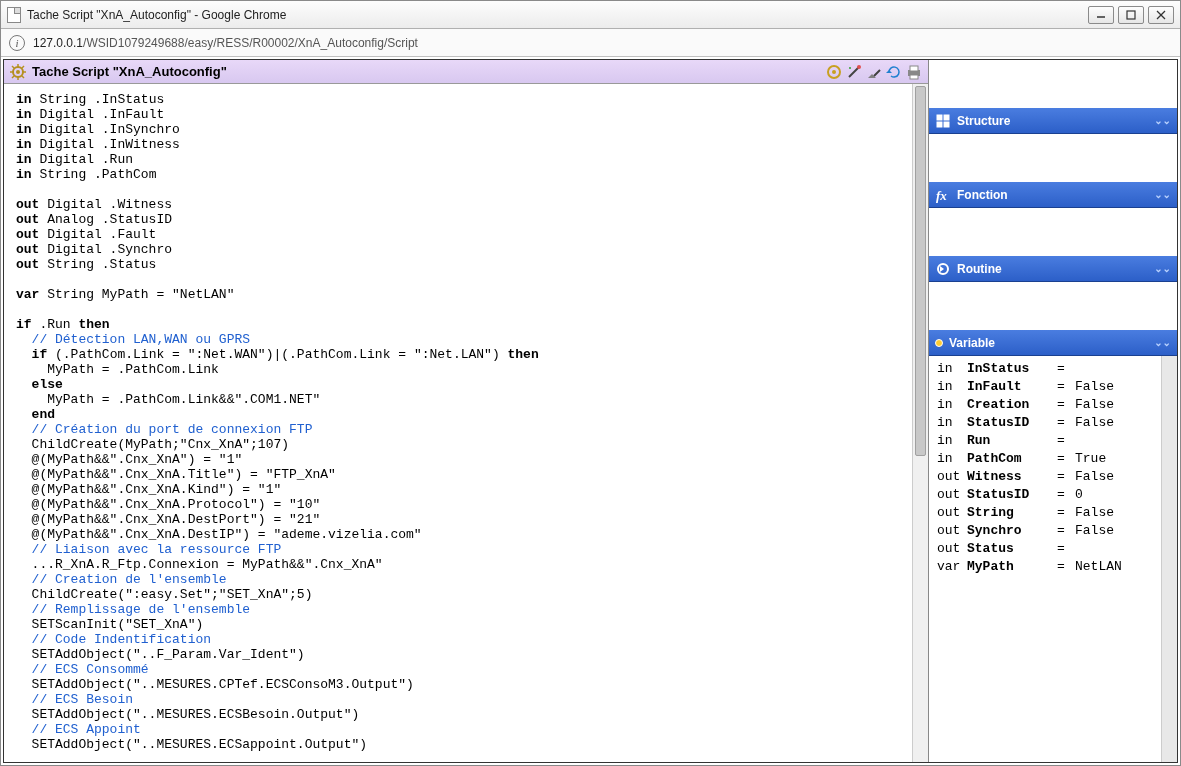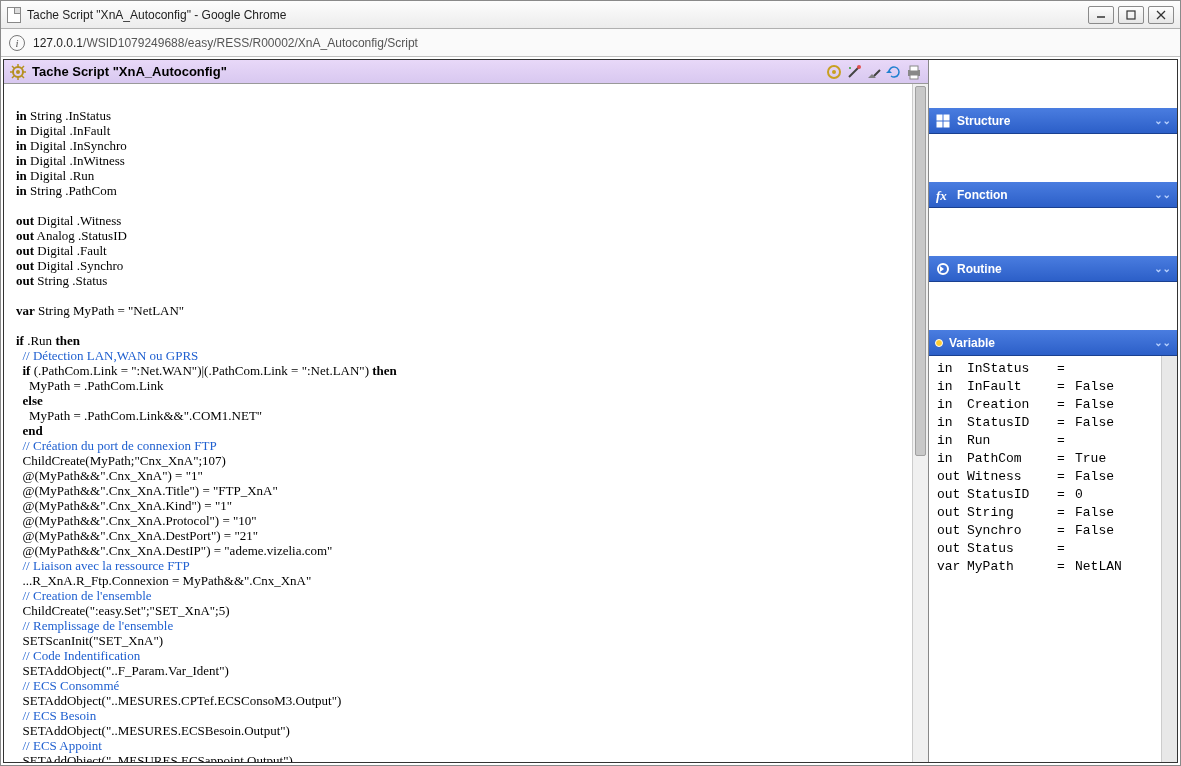--- a/index.html
+++ b/index.html
@@ -18,36 +18,36 @@
 .url .host { color: #222; }
 .content { flex: 1; display: flex; border: 1px solid #333; margin: 2px; min-height: 0; }
 .main-panel { flex: 1; display: flex; flex-direction: column; border-right: 1px solid #888; min-width: 0; }
 .script-header { height: 24px; background: linear-gradient(#e8d8f8,#d8c8f0); border-bottom: 1px solid #999; display: flex; align-items: center; justify-content: space-between; padding: 0 6px; }
 .script-header-left { display: flex; align-items: center; gap: 6px; font-weight: bold; font-size: 13px; }
 .gear-icon { width: 16px; height: 16px; }
 .gear-icon svg { width:16px; height:16px; }
 .toolbar-icons { display: flex; gap: 4px; }
 .tb-icon { width: 16px; height: 16px; display:flex; align-items:center; justify-content:center; }
 .code-area { flex: 1; display: flex; min-height: 0; }
-.code-scroll { flex: 1; overflow: auto; padding: 24px 12px; font-family: Liberation Serif, serif; font-size: 13px; line-height: 15px; white-space: pre; color: #000; }
+.code-scroll { flex: 1; overflow: auto; padding: 8px 12px; font-family: Liberation Mono, monospace; font-size: 13px; line-height: 15px; white-space: pre; color: #000; }
 .kw { color: #000; font-weight: bold; }
 .comment { color: #2060d0; }
 .scrollbar-v { width: 16px; background: #f0f0f0; border-left: 1px solid #ccc; position: relative; }
 .scrollbar-thumb { position:absolute; left:2px; right:2px; top:2px; height: 370px; background: #c8c8c8; border: 1px solid #a0a0a0; border-radius: 2px; }
 .side-panel { width: 248px; display: flex; flex-direction: column; background: #fff; }
 .accordion-header { height: 26px; background: linear-gradient(#4a7de0,#2c5fc8); color: #fff; font-weight: bold; font-size: 12px; display: flex; align-items: center; padding: 0 6px; border-bottom: 1px solid #1a4090; gap: 4px; justify-content: space-between; margin-top: 48px; }
 .accordion-header .hdr-left { display: flex; align-items: center; gap: 6px; }
 .accordion-header.variable-hdr { background: linear-gradient(#4a7de0,#2c5fc8); gap: 16px; }
 .accordion-header .bullet { width:8px; height:8px; border:1px solid #fff; border-radius:50%; background:#ffcc33; }
 .chevrons { font-size: 10px; color: #bcd4ff; }
 .panel-icon { width:16px; height:16px; }
 .values-list { flex: 1; padding: 4px 4px 4px 8px; font-family: "Courier New", monospace; font-size: 13px; line-height: 18px; overflow: auto; background: #fff; }
 .values-list .row { display: flex; }
 .values-list .kind { width: 30px; }
-.values-list .name { width: 90px; }
+.values-list .name { width: 90px; font-weight: bold; }
 .values-list .eq { width: 18px; }
 .side-scrollbar { width: 16px; background: #e8e8e8; border-left:1px solid #ccc; }
 .side-wrap { display:flex; flex:1; min-height:0; }
 </style>
 </head>
 <body>
 
 <div class="window">
   <div class="titlebar">
     <div class="titlebar-left">

